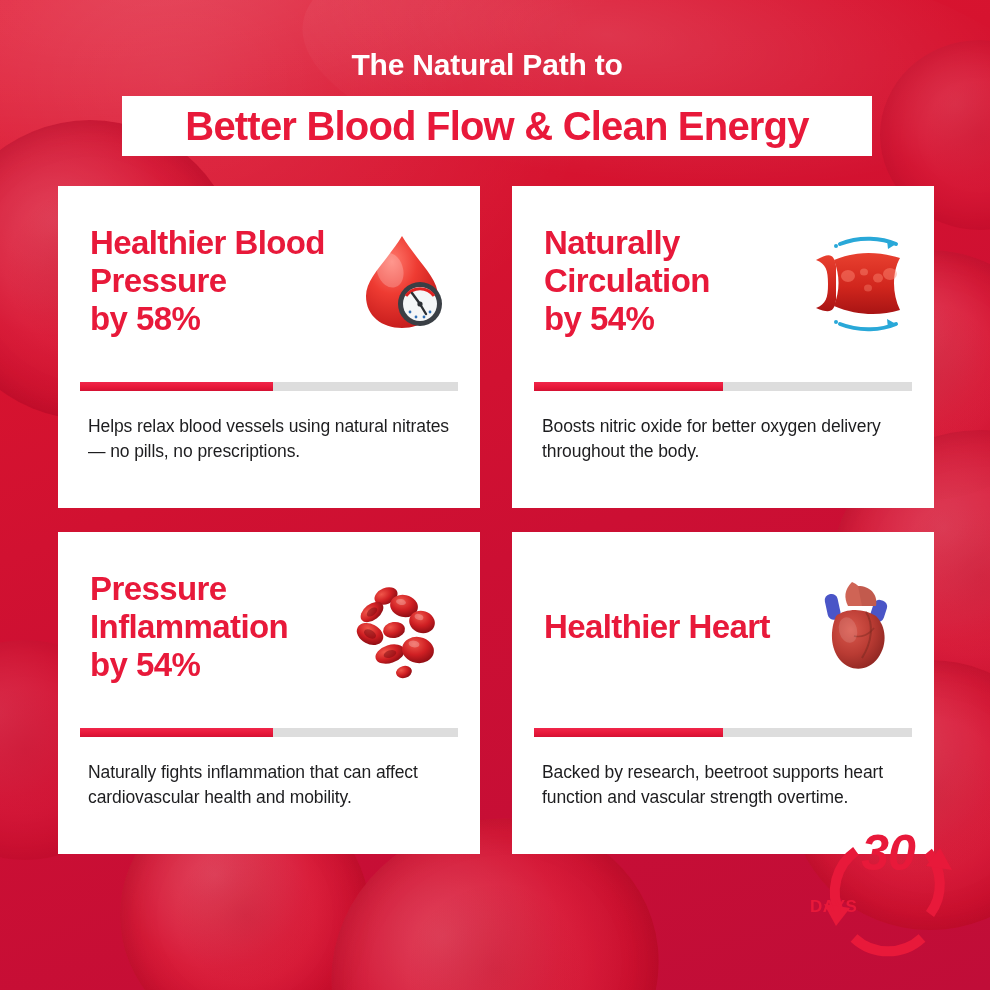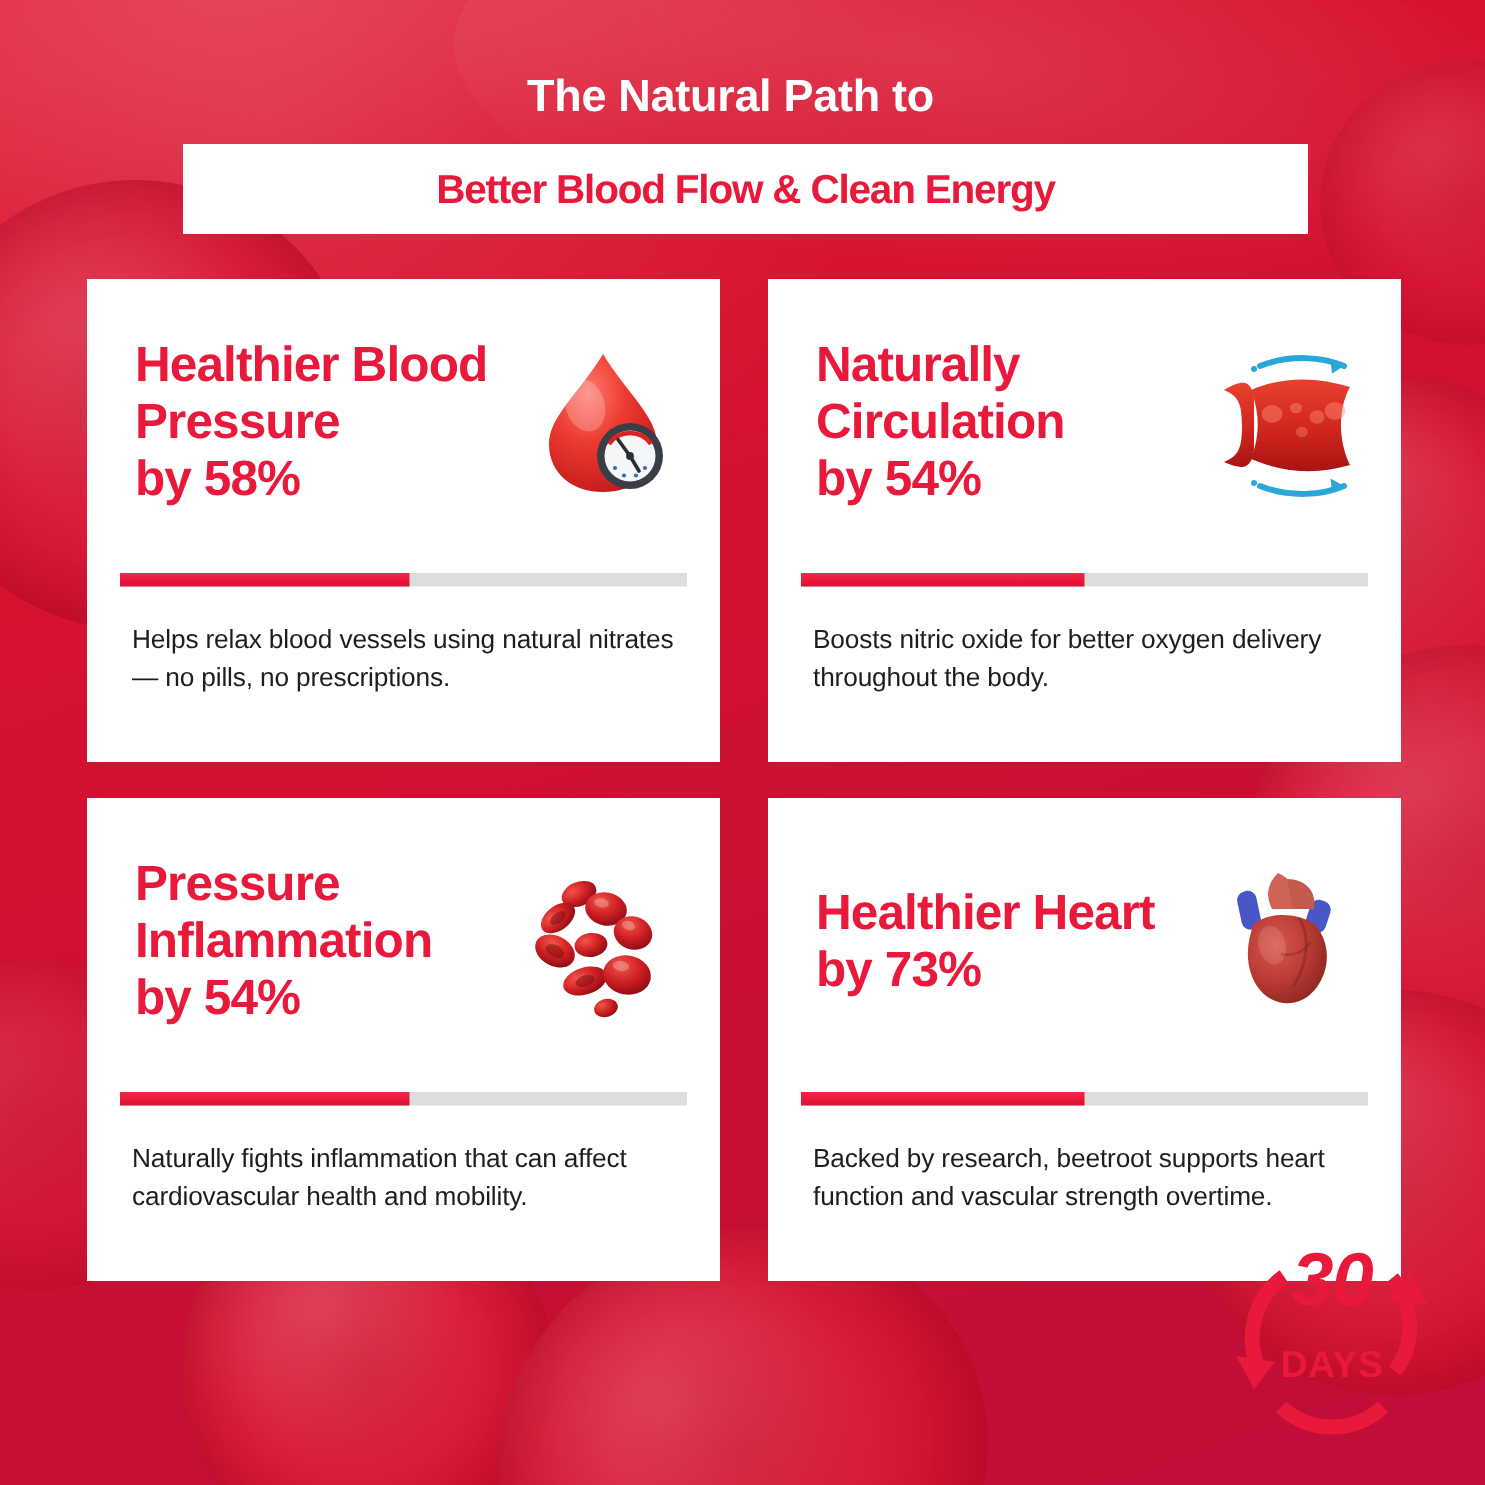--- a/index.html
+++ b/index.html
@@ -76,21 +76,21 @@
     left: 122px; top: 96px;
     width: 750px; height: 60px;
     background: #ffffff;
     display: flex;
     align-items: center;
     justify-content: center;
     z-index: 5;
   }
   .title-band .title-text {
     color: #e8193a;
-    font-size: 27px;
+    font-size: 40px;
     font-weight: bold;
     letter-spacing: -0.8px;
     white-space: nowrap;
   }
 
   
   .grid {
     position: absolute;
     left: 58px; top: 186px;
     width: 876px;
@@ -172,23 +172,23 @@
     color: #e8193a;
     font-size: 50px;
     font-weight: bold;
     letter-spacing: -1px;
     line-height: 1;
     font-style: italic;
   }
   .badge-label {
     position: absolute;
     left: 0; right: 0; top: 80px;
-    text-align: center;
+    text-align: left;
     color: #e8193a;
-    font-size: 25px;
+    font-size: 17px;
     font-weight: bold;
     letter-spacing: 0.4px;
     line-height: 1;
   }
 </style>
 </head>
 <body>
 
 <div id="poster">
 
@@ -331,21 +331,20 @@
         <div class="bar-fill" style="width:51%"></div>
       </div>
       <div class="card-desc">Naturally fights inflammation that can affect cardiovascular health and mobility.</div>
     </div>
 
     <div class="card">
       <div class="card-top">
         <div class="card-head">
           <span>Healthier</span>
           <span>Heart</span>
-          <span class="stat">by 73%</span>
         </div>
         <div class="card-icon">
           <svg viewBox="0 0 112 112" aria-hidden="true">
             <defs>
               <radialGradient id="hg" cx="36%" cy="34%" r="76%">
                 <stop offset="0%" stop-color="#d9584c"></stop>
                 <stop offset="55%" stop-color="#b93b33"></stop>
                 <stop offset="100%" stop-color="#8a2420"></stop>
               </radialGradient>
             </defs>

